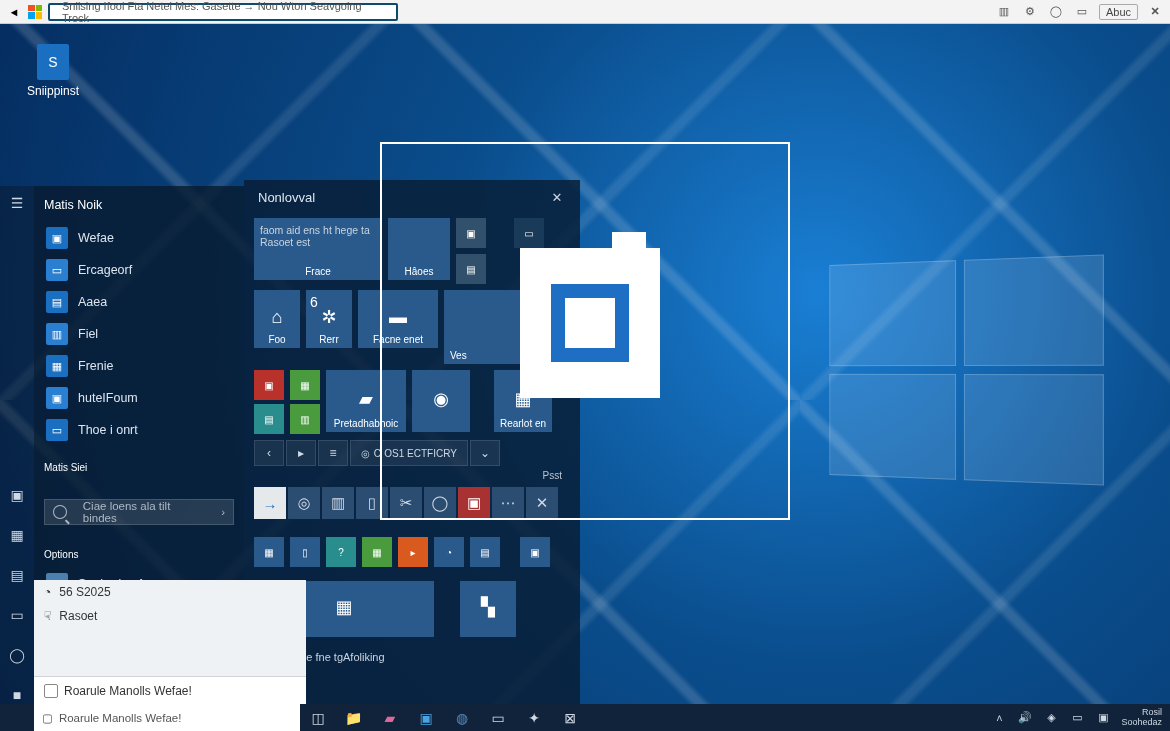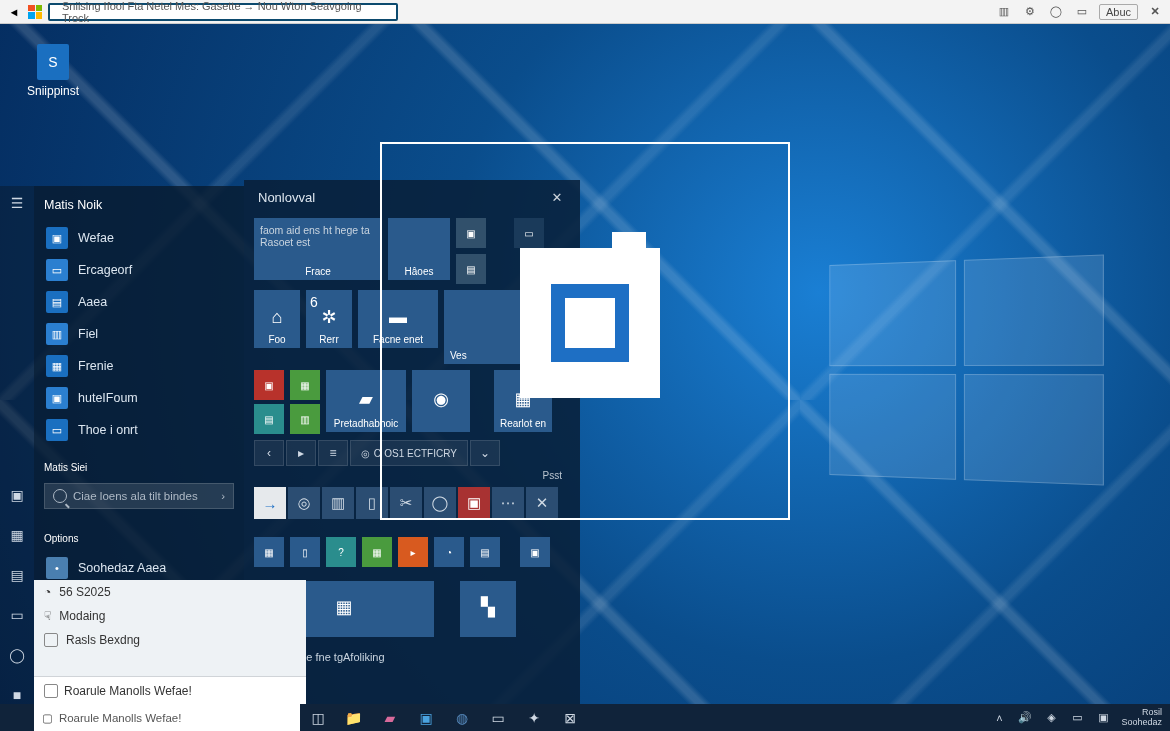--- a/index.html
+++ b/index.html
@@ -35,21 +35,21 @@
 .rail .ri { width:18px; height:18px; color:#cfd8e3; display:flex; align-items:center; justify-content:center; font-size:14px; }
 .rail .ri.bottom-group { margin-top:auto; }
 
 
 .start-left { position:absolute; left:34px; top:186px; width:210px; bottom:27px; background:rgba(8,25,45,0.78); padding:12px 10px; z-index:14; color:#dce6f0; font-size:12.5px; }
 .start-left h4 { font-size:12.5px; font-weight:400; color:#fff; margin-bottom:10px; }
 .start-left .item { display:flex; align-items:center; gap:10px; padding:5px 2px; cursor:pointer; }
 .start-left .item .tile-ico { width:22px; height:22px; background:#1a6fc0; display:flex; align-items:center; justify-content:center; color:#fff; font-size:11px; border-radius:2px; flex-shrink:0; }
 .start-left .item.alt .tile-ico { background:#2b7fd0; }
 .start-left .sec { margin-top:16px; font-size:10px; color:#fff; }
-.start-left .searchbox { margin-top:10px; height:26px; background:rgba(255,255,255,0.12); border:1px solid rgba(255,255,255,0.15); display:flex; align-items:center; padding:0 8px; gap:6px; color:#aeb9c5; font-size:11.5px; }
+.start-left .searchbox { margin-top:26px; height:26px; background:rgba(255,255,255,0.12); border:1px solid rgba(255,255,255,0.15); display:flex; align-items:center; padding:0 8px; gap:16px; color:#aeb9c5; font-size:11.5px; }
 .start-left .searchbox .sglass { width:14px; height:14px; border:1.5px solid #aeb9c5; border-radius:50%; position:relative; }
 .start-left .searchbox .sglass::after{content:'';position:absolute;right:-4px;bottom:-4px;width:5px;height:1.5px;background:#aeb9c5;transform:rotate(45deg);}
 
 
 .popup { position:absolute; left:34px; top:580px; width:272px; bottom:27px; background:#eef2f5; z-index:20; font-size:12px; color:#333; }
 .popup .prow { display:flex; align-items:center; gap:8px; padding:5px 10px; }
 .popup .pico { width:14px; height:14px; border:1px solid #888; border-radius:2px; }
 .popup .footer { position:absolute; bottom:0; left:0; right:0; height:28px; border-top:1px solid #d0d4d8; background:#fff; display:flex; align-items:center; padding:0 10px; gap:6px; }
 
 
@@ -194,25 +194,21 @@
     </div>
 </div>
 
 <div class="popup">
   <div class="prow">
       <span>◔</span>
       <span>56 S2025</span>
     </div>
   <div class="prow">
       <span>☟</span>
-      <span>Modaing</span>
-    </div>
-  <div class="prow">
-      <span class="pico"></span>
-      <span>Rasls Bexdng</span>
+      <span>Rasoet</span>
     </div>
   <div class="footer">
       <span class="pico"></span>
       <span>Roarule Manolls Wefae!</span>
     </div>
 </div>
 
 <div class="start-tiles">
   <div class="hdr">
     <span>Nonlovval</span>

